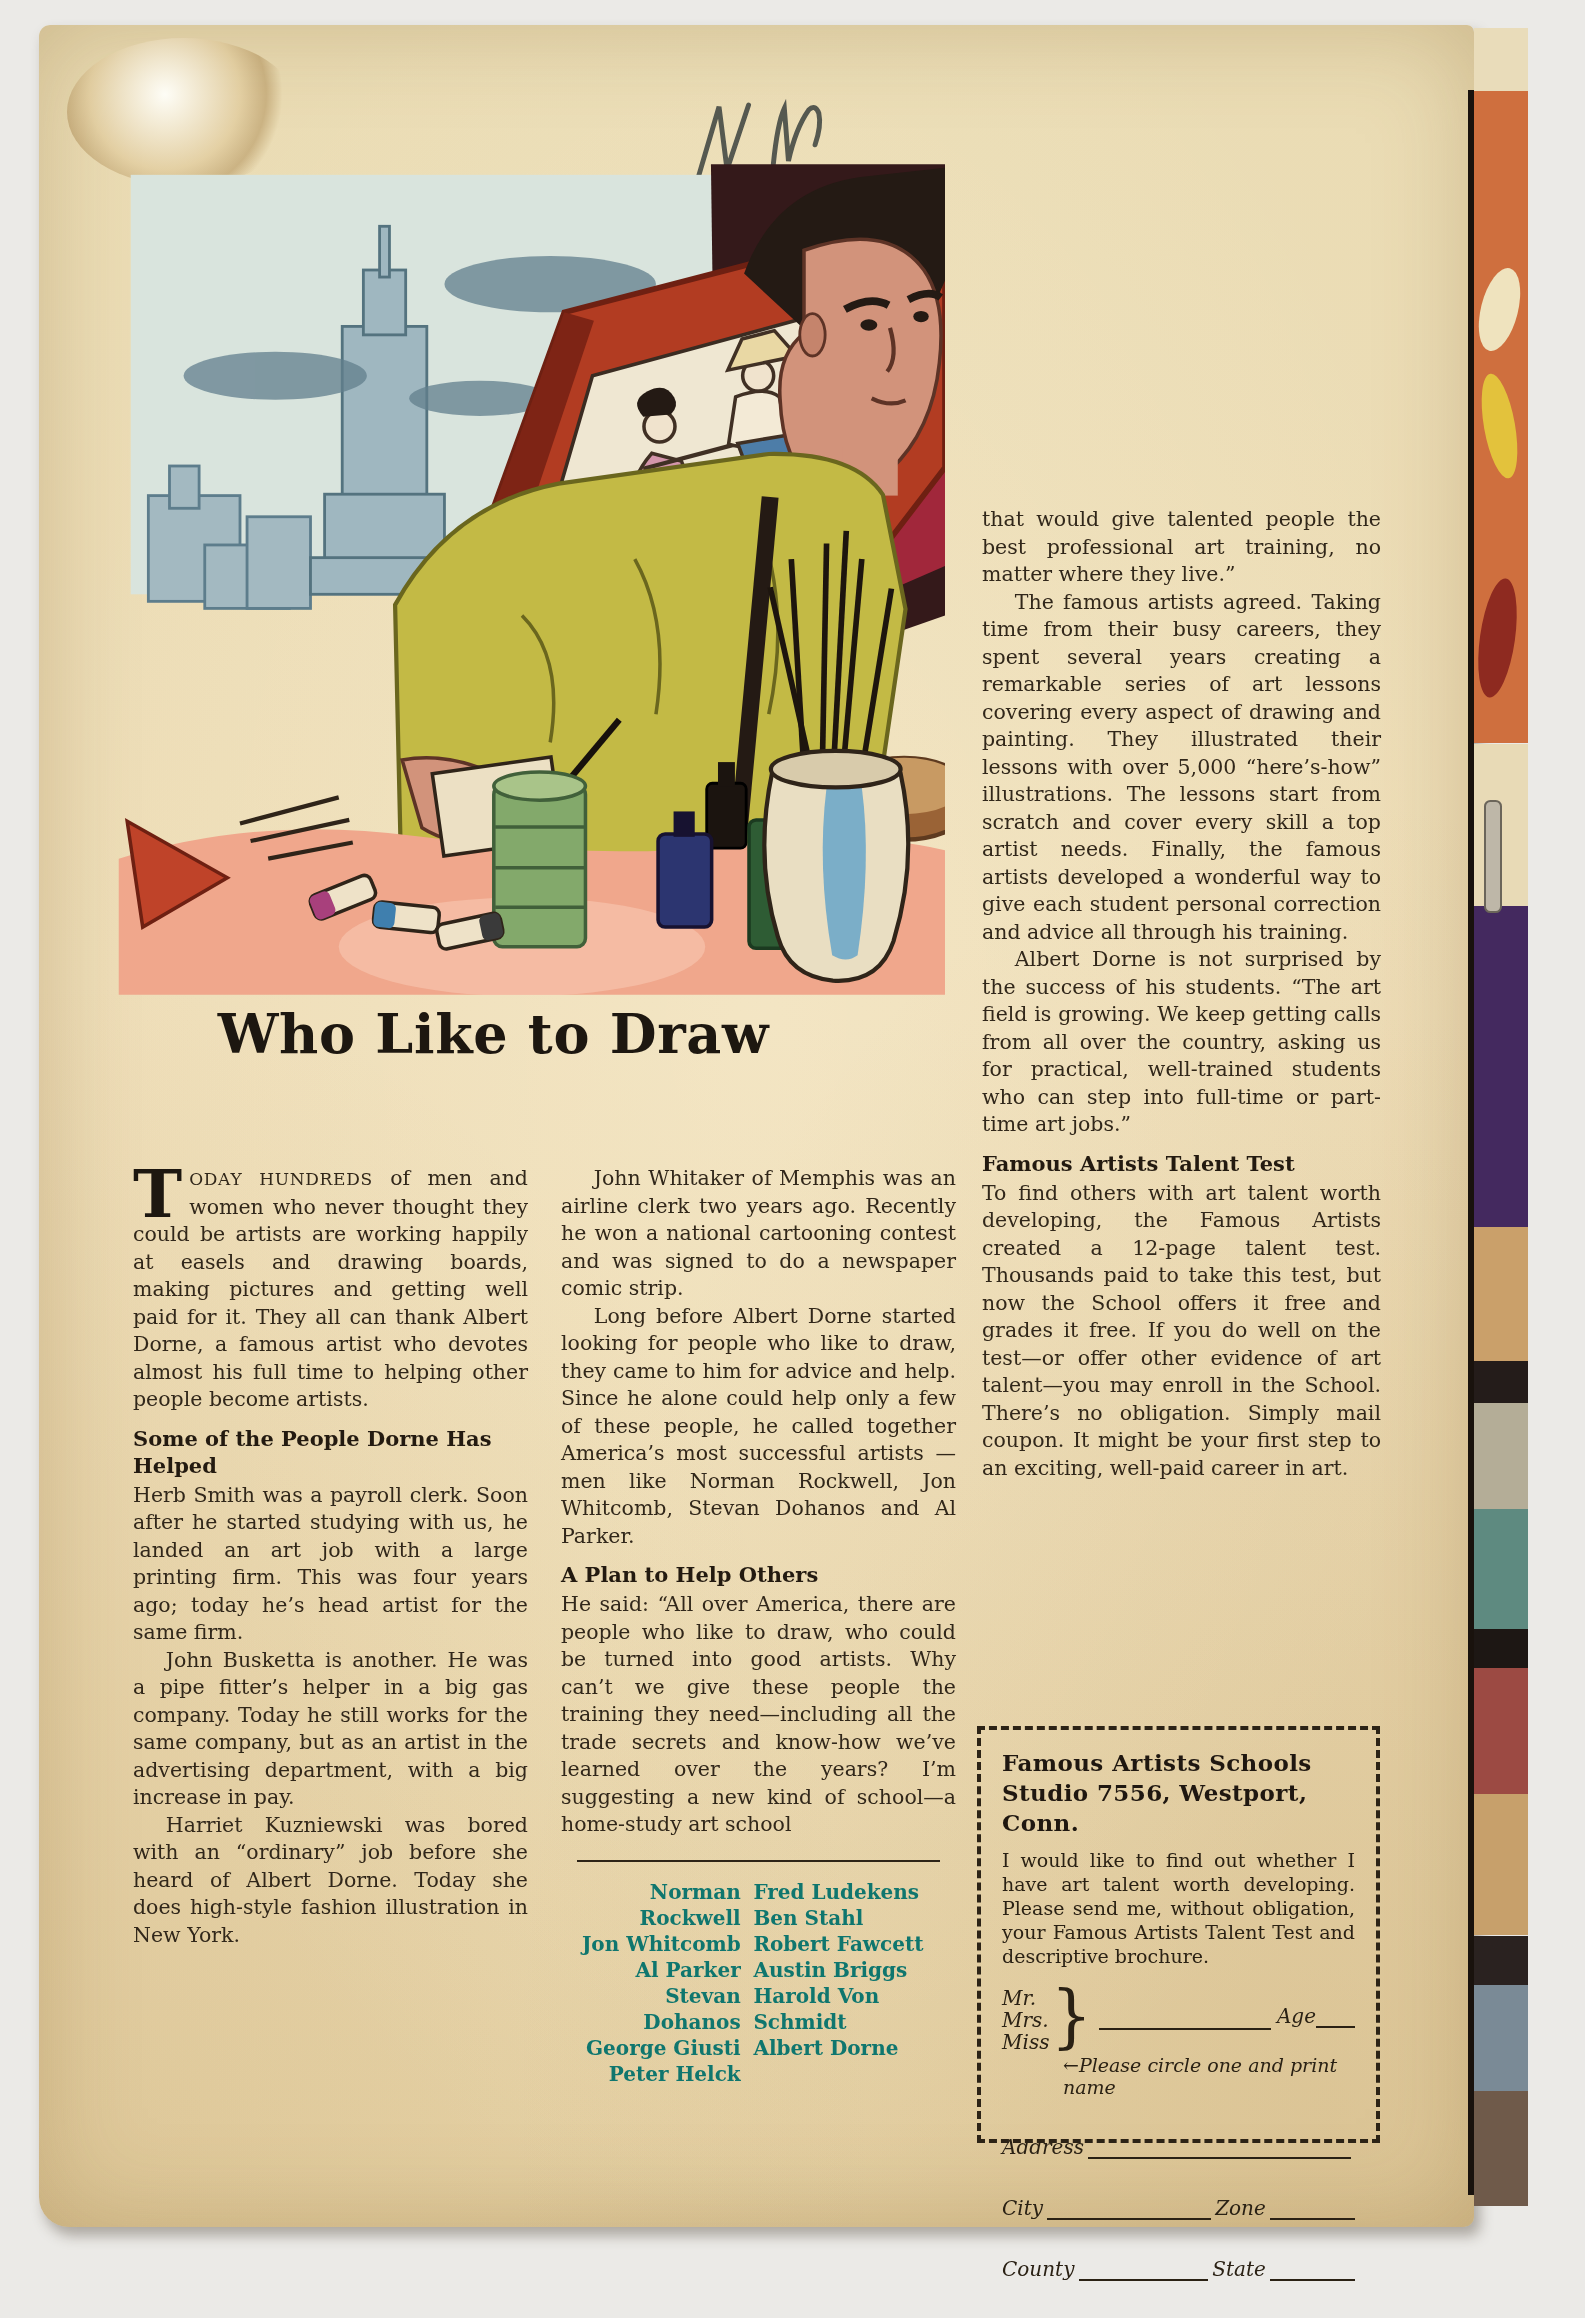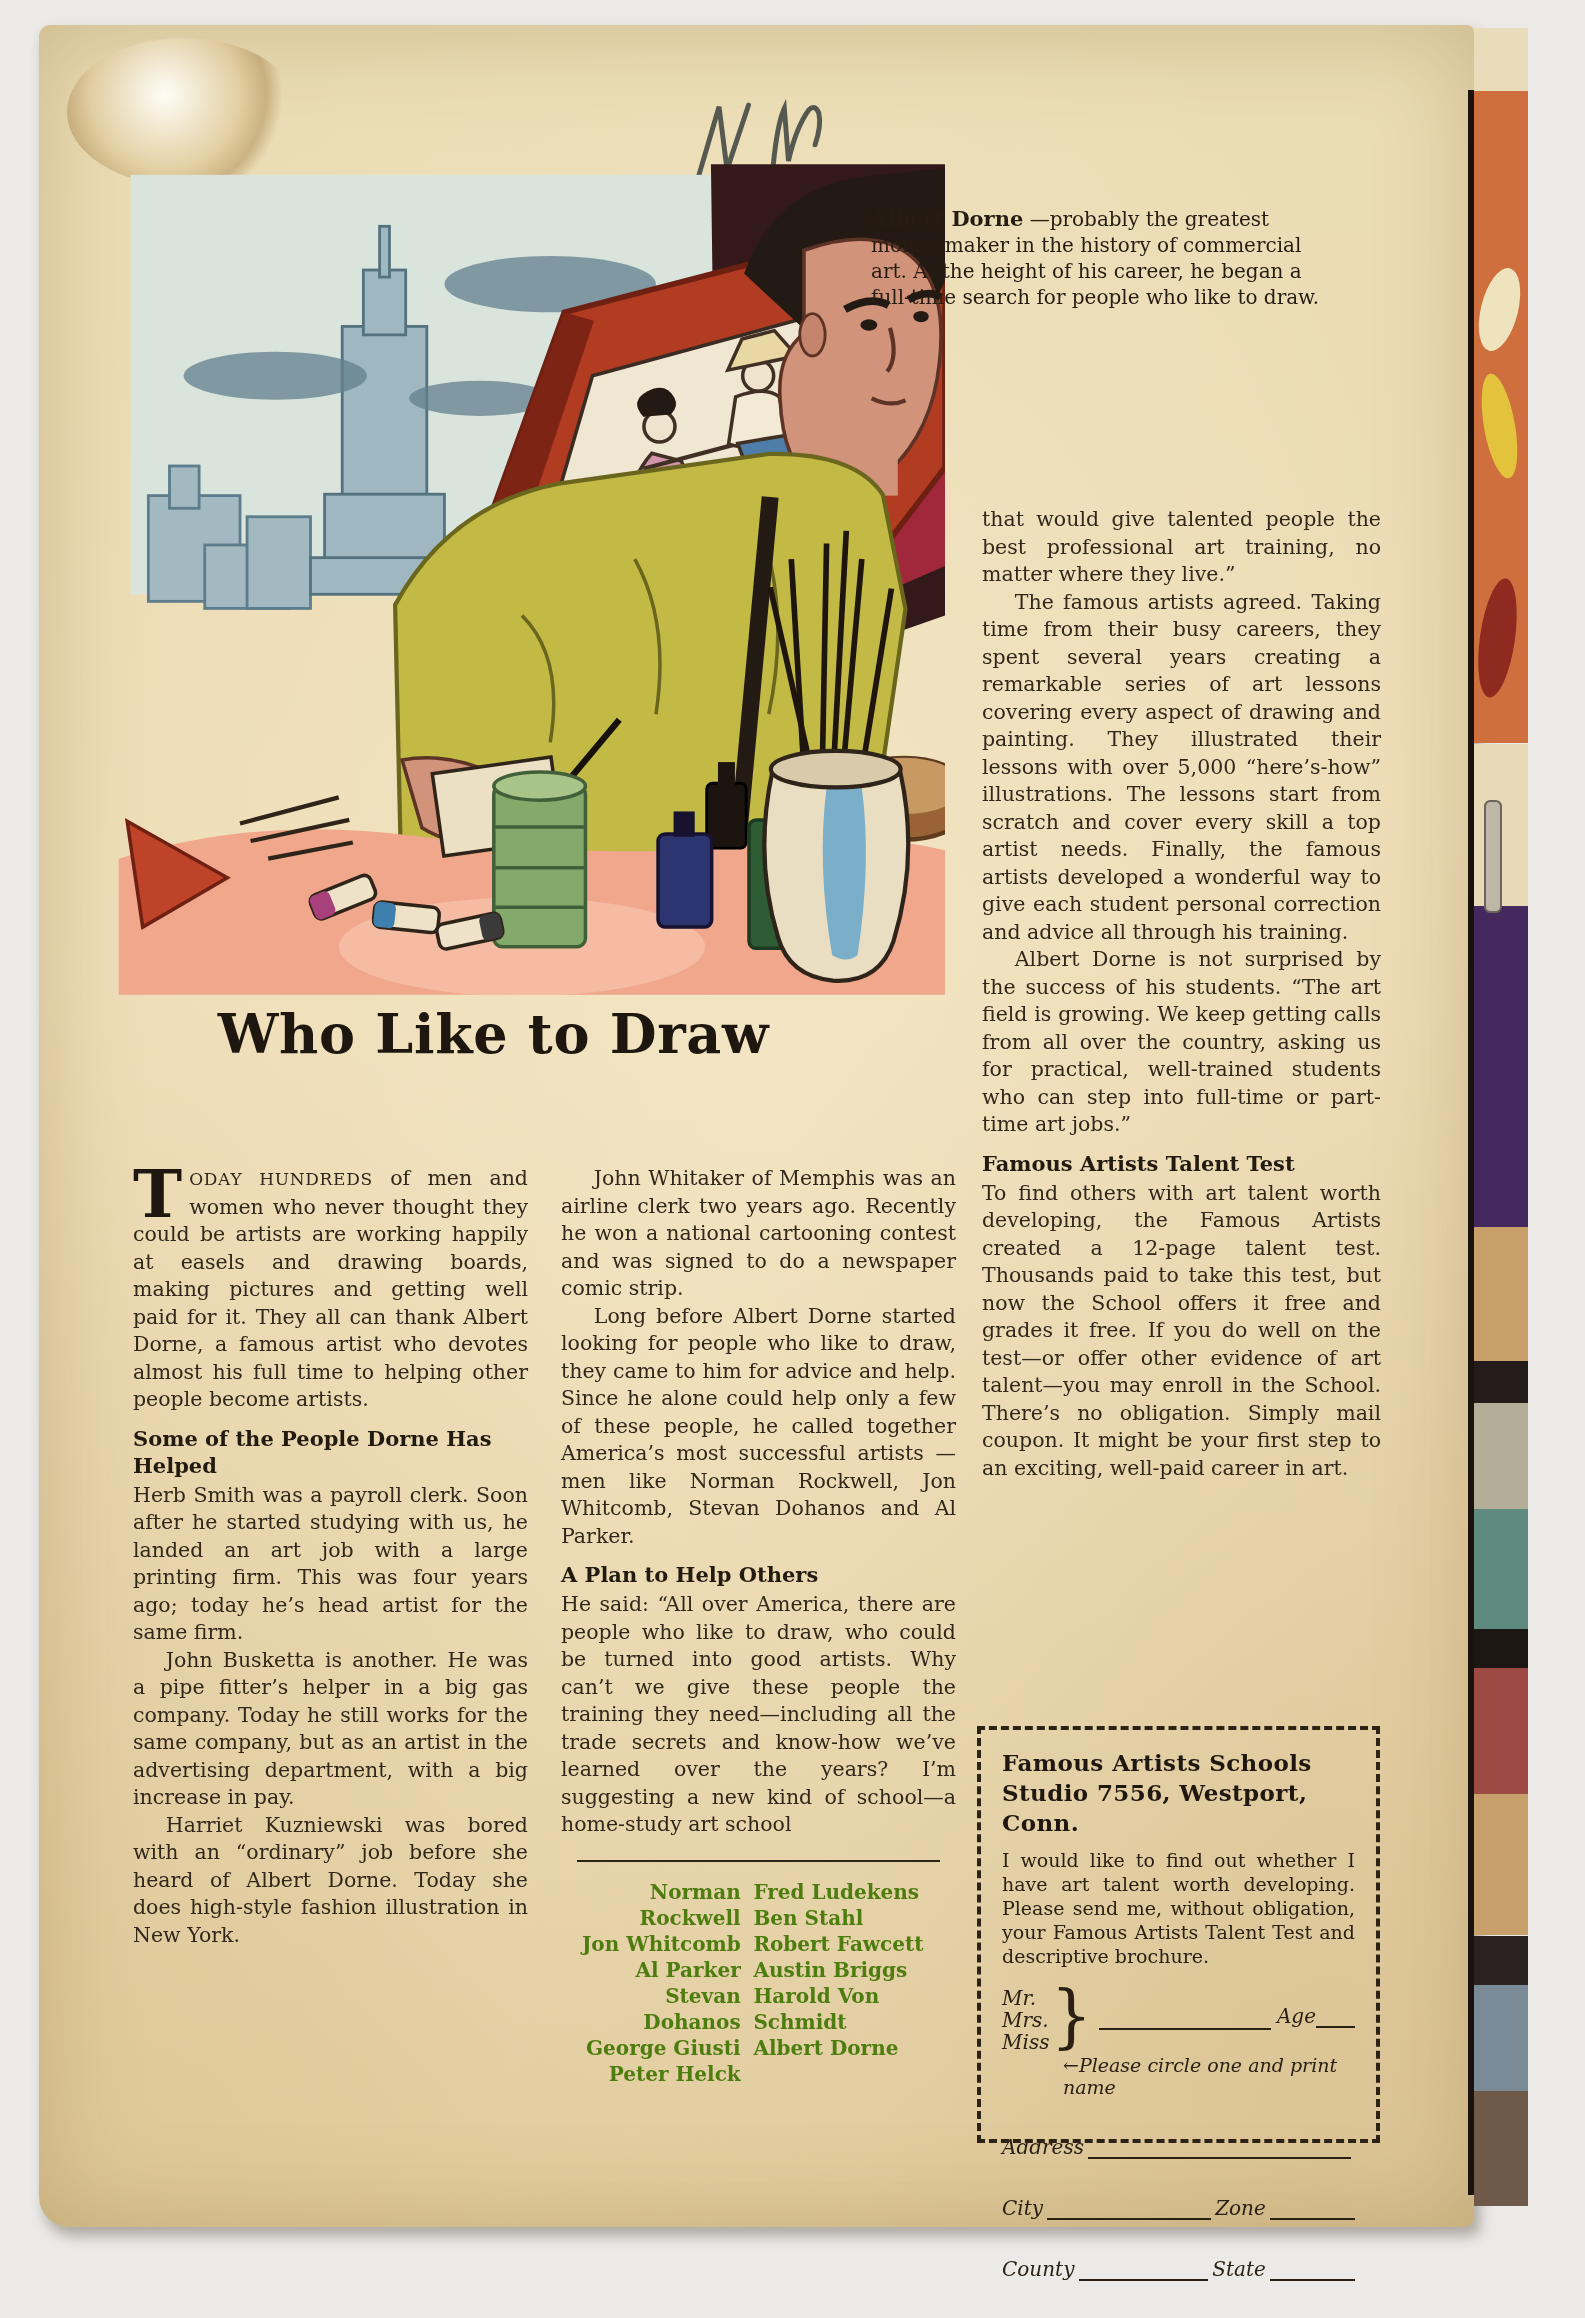--- a/index.html
+++ b/index.html
@@ -50,21 +50,21 @@
   .col p{margin:0;}
   .col p.ind{text-indent:1.6em;}
   .subhead{font-weight:bold;font-size:21px;line-height:27px;margin:11.3px 0 2.8px 0;color:#231a10;text-align:left;}
   .dropcap{float:left;font-size:66px;line-height:52px;font-weight:bold;padding:2.8px 7px 0 0;color:#1d1710;}
   .lead{font-size:17px;letter-spacing:0.7px;}
 
   
   #artists-box{margin-top:21px;}
   #artists-rule{height:2.8px;background:#2d2417;width:92%;margin:0 auto;}
   #artists-title{text-align:center;font-weight:bold;font-size:23px;line-height:31px;margin-top:15.5px;color:#231a10;}
-  #artists-cols{display:flex;justify-content:center;gap:12.7px;margin-top:17px;font-weight:bold;font-size:20px;line-height:26px;color:#4d7c0f;}
+  #artists-cols{display:flex;justify-content:center;gap:12.7px;margin-top:17px;font-weight:bold;font-size:20px;line-height:26px;color:#0f766e;}
   #artists-left{width:47%;text-align:right;}
   #artists-right{width:53%;text-align:left;}
 
   
   #coupon{position:absolute;left:977px;top:1726px;width:403px;height:417px;
     border:4.2px dashed #2c2316;padding:18.3px 21px;box-sizing:border-box;color:#2a2114;}
   #coupon-org,#coupon-addr{font-weight:bold;font-size:23px;line-height:30px;letter-spacing:0.4px;color:#1f1710;}
   #coupon-body{font-size:19px;line-height:24px;text-align:justify;margin-top:10px;}
   .cform{font-style:italic;font-size:20px;}
   #name-row{display:flex;align-items:center;margin-top:18.3px;}
@@ -224,23 +224,20 @@
           <line x1="1082" y1="862" x2="1124" y2="602"></line>
         <line x1="1010" y1="858" x2="952" y2="600"></line>
           <line x1="1042" y1="854" x2="1060" y2="520"></line>
       </g>
       <path d="M955 862 q-26 122 8 234 q16 56 78 62 q66 4 86 -56 q36 -118 10 -238 q-42 -26 -92 -26 q-56 0 -90 24 Z" fill="#e9dec2" stroke="#2f2419" stroke-width="6"></path>
       <path d="M1032 884 q-14 112 8 238 q20 12 36 0 q20 -132 6 -238 Z" fill="#6fa9c9" opacity=".9"></path>
       <ellipse cx="1045" cy="858" rx="92" ry="26" fill="#d8cbab" stroke="#2f2419" stroke-width="6"></ellipse>
     </g>
   </svg>
 
-  <div id="caption">
-    <span class="cap-name">Albert Dorne</span><span> —probably the greatest money-maker in the history of commercial art. At the height of his career, he began a full-time search for people who like to draw.</span>
-  </div>
 
   <div id="headline">
     <div>Who Like to Draw</div>
   </div>
 
   <div class="col" id="col1">
     <p><span class="dropcap">T</span><span class="lead">ODAY HUNDREDS</span><span> of men and women who never thought they could be artists are working happily at easels and drawing boards, making pictures and getting well paid for it. They all can thank Albert Dorne, a famous artist who devotes almost his full time to helping other people become artists.</span></p>
     <div class="subhead">Some of the People Dorne Has Helped</div>
     <p>Herb Smith was a payroll clerk. Soon after he started studying with us, he landed an art job with a large printing firm. This was four years ago; today he’s head artist for the same firm.</p>
     <p class="ind">John Busketta is another. He was a pipe fitter’s helper in a big gas company. Today he still works for the same company, but as an artist in the advertising department, with a big increase in pay.</p>

